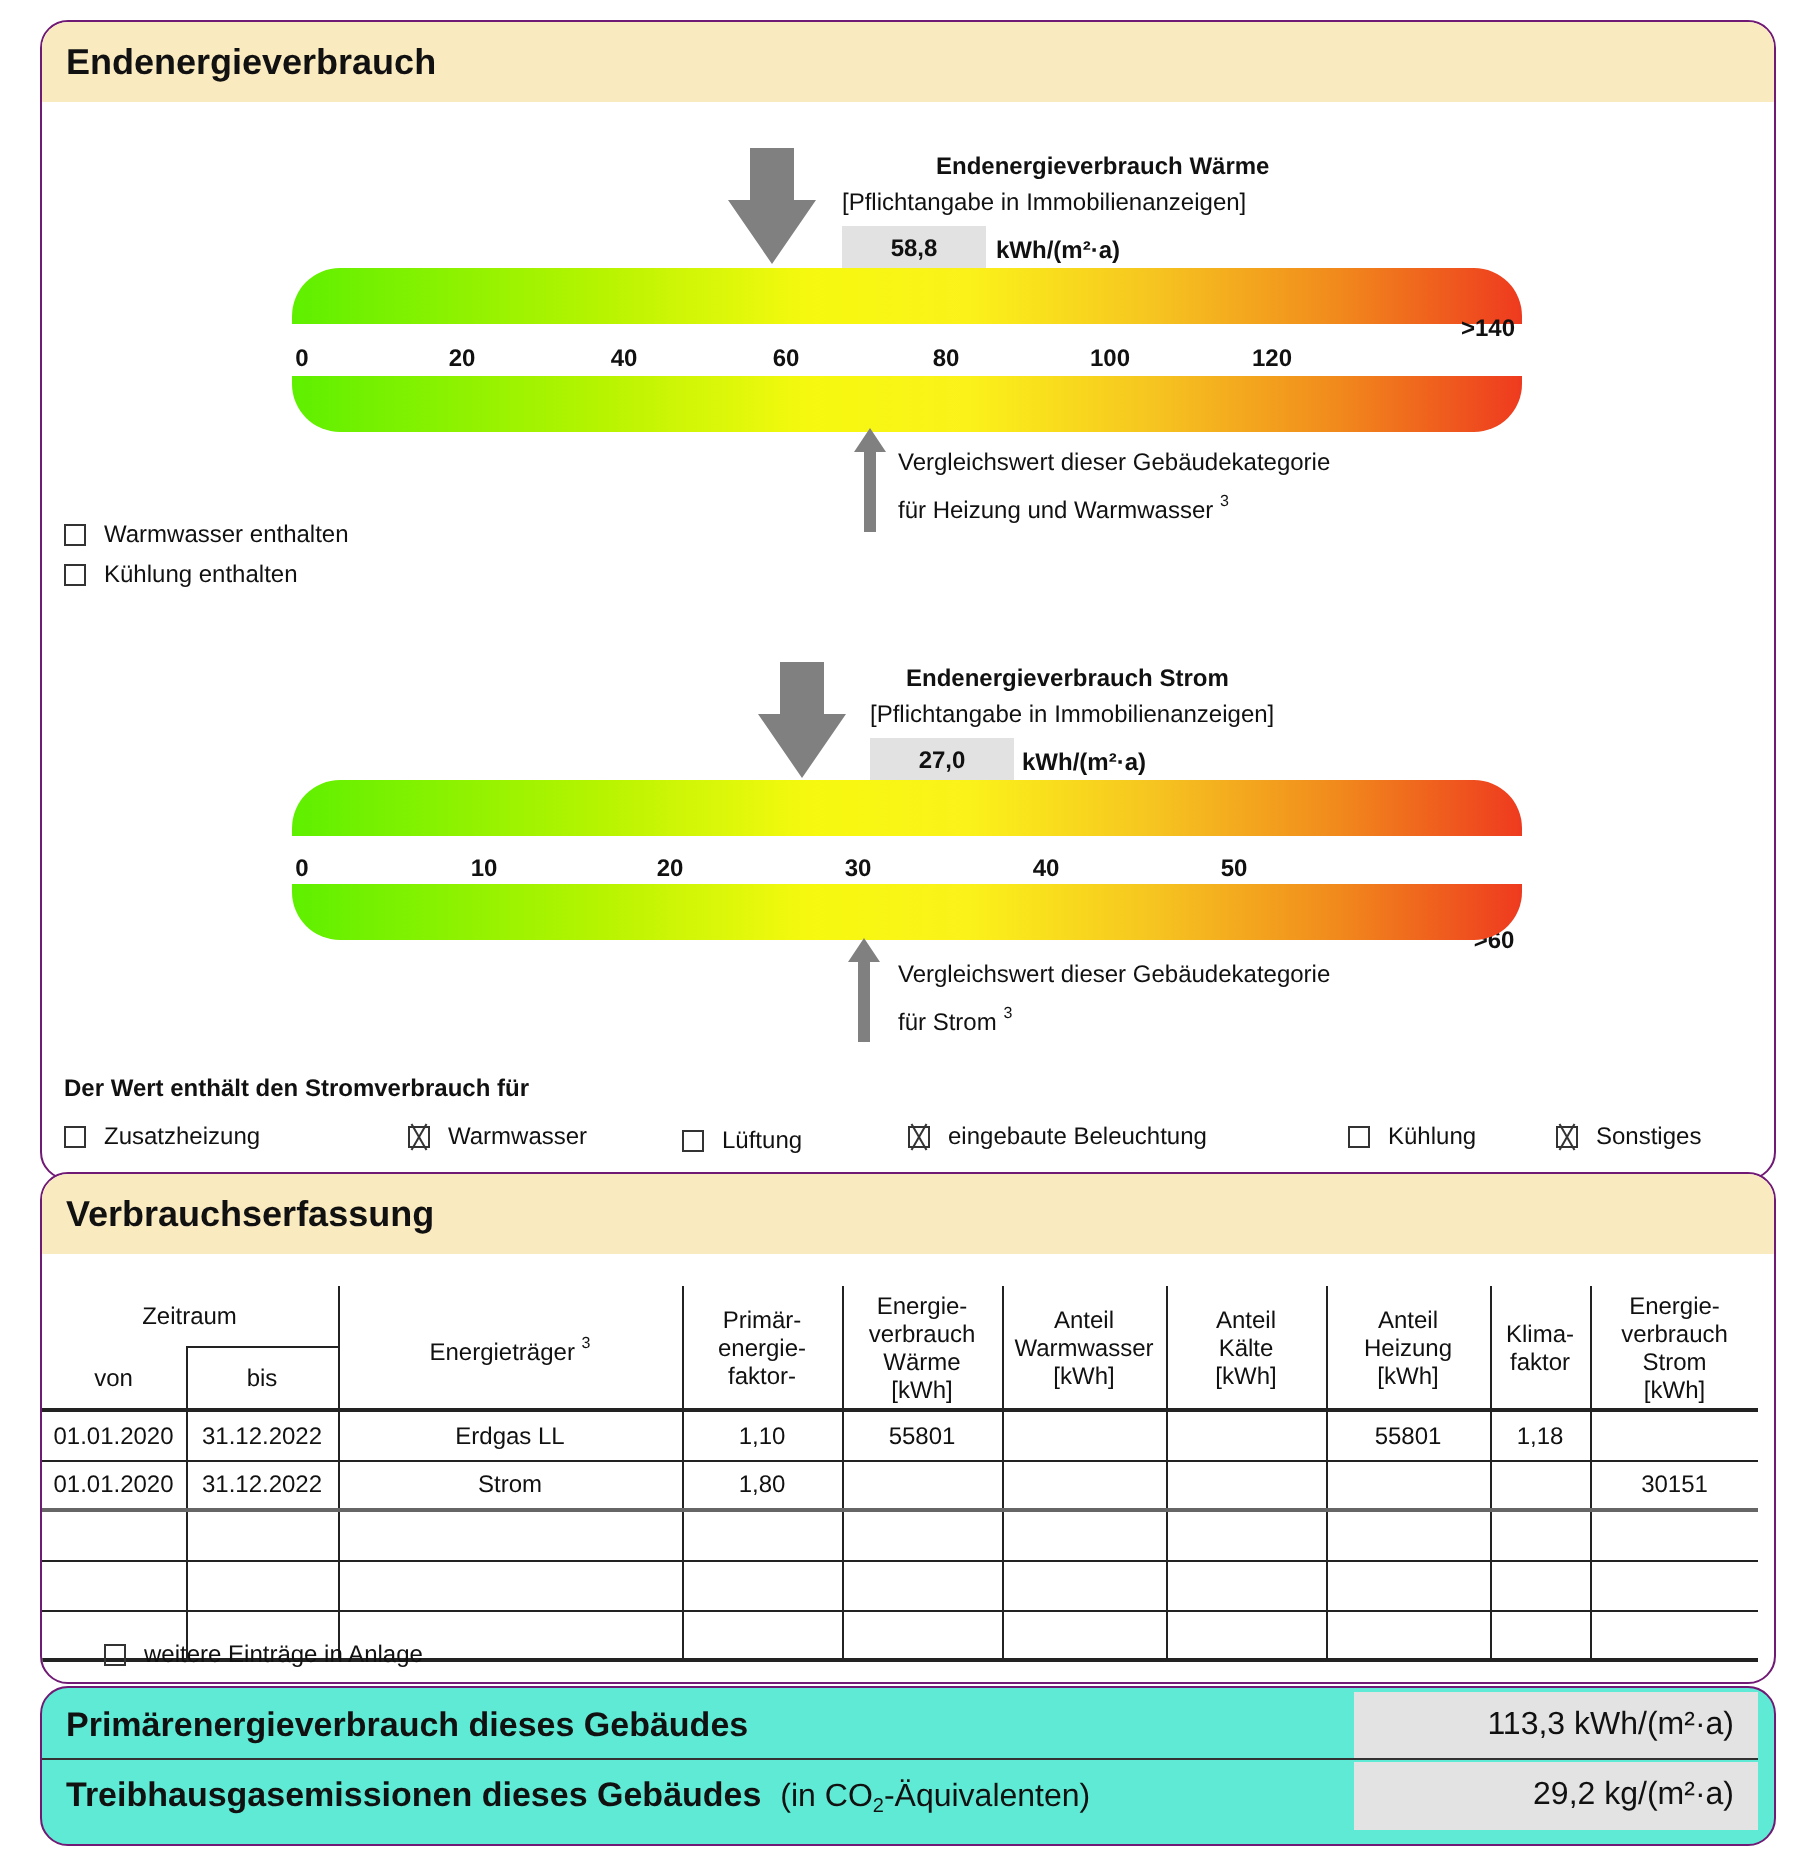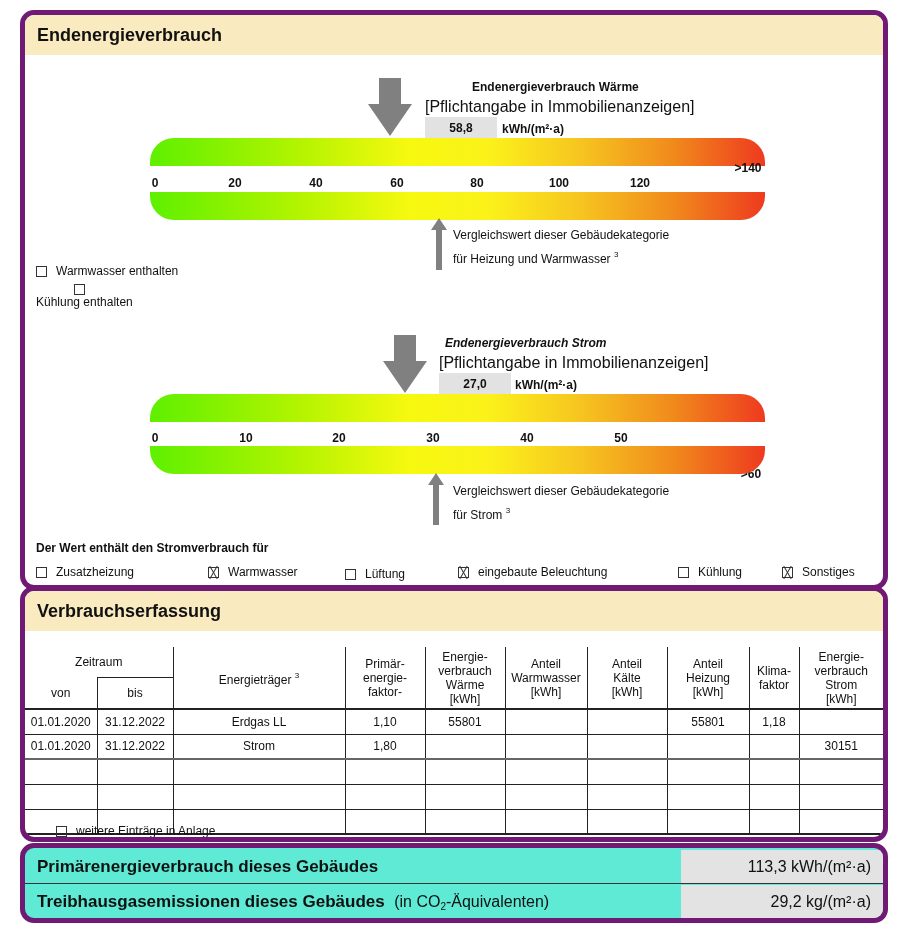--- a/index.html
+++ b/index.html
@@ -1,21 +1,21 @@
 <!DOCTYPE html>
 <html><head>
 <meta charset="utf-8">
 <style>
   * { box-sizing: border-box; margin: 0; padding: 0; }
   html, body { width: 907px; height: 932px; background: #ffffff; overflow: hidden; }
   body { font-family: "Liberation Sans", sans-serif; color: #111; position: relative; }
 
   .panel {
     position: absolute;
-    border: 5px solid #701a75;
+    border: 1px solid #701a75;
     border-radius: 14px;
     background: #ffffff;
     overflow: hidden;
   }
   .panel-header {
     background: #faeac0;
     height: 40px;
     padding-left: 12px;
     font-weight: bold;
     font-size: 18px;
@@ -44,21 +44,21 @@
   .bar-bottom { border-radius: 0 0 24px 24px; }
 
   .tick {
     position: absolute;
     font-weight: bold;
     font-size: 12px;
     transform: translateX(-50%);
   }
 
   .info-title { position: absolute; font-weight: bold; font-size: 12px; }
-  .info-sub { position: absolute; font-size: 16px; }
+  .info-sub { position: absolute; font-size: 12px; }
   .value-box {
     position: absolute;
     background: #e2e2e2;
     height: 22px;
     width: 72px;
     text-align: center;
     font-weight: bold;
     font-size: 12px;
     line-height: 22px;
   }
@@ -167,29 +167,29 @@
   </svg>
   <div class="compare-text" style="left:428px; top:210px;">
     <div>Vergleichswert dieser Gebäudekategorie</div>
     <div><span>für Heizung und Warmwasser</span> <sup>3</sup></div>
   </div>
 
   <div class="cb-row" style="left:11px; top:249px;">
     <span class="cb"></span>
     <span>Warmwasser enthalten</span>
   </div>
-  <div class="cb-row" style="left:11px; top:269px;flex-direction:column;">
+  <div class="cb-row" style="left:11px; top:269px;">
     <span class="cb"></span>
     <span>Kühlung enthalten</span>
   </div>
 
   <svg class="arrow-down" style="left:358px; top:320px;" viewBox="0 0 44 58">
     <polygon points="11,0 33,0 33,26 44,26 22,58 0,26 11,26" fill="#808080"></polygon>
   </svg>
-  <div class="info-title" style="left:420px; top:321px;font-style:italic;">Endenergieverbrauch Strom</div>
+  <div class="info-title" style="left:432px; top:321px;">Endenergieverbrauch Strom</div>
   <div class="info-sub" style="left:414px; top:339px;">[Pflichtangabe in Immobilienanzeigen]</div>
   <div class="value-box" style="left:414px; top:358px;">27,0</div>
   <div class="unit" style="left:490px; top:363px;">kWh/(m²·a)</div>
 
   <div class="scale-bar bar-top" style="left:125px; top:379px; width:615px;"></div>
   <div>
     <span class="tick" style="left:130px; top:416px;">0</span>
     <span class="tick" style="left:221px; top:416px;">10</span>
     <span class="tick" style="left:314px; top:416px;">20</span>
     <span class="tick" style="left:408px; top:416px;">30</span>

